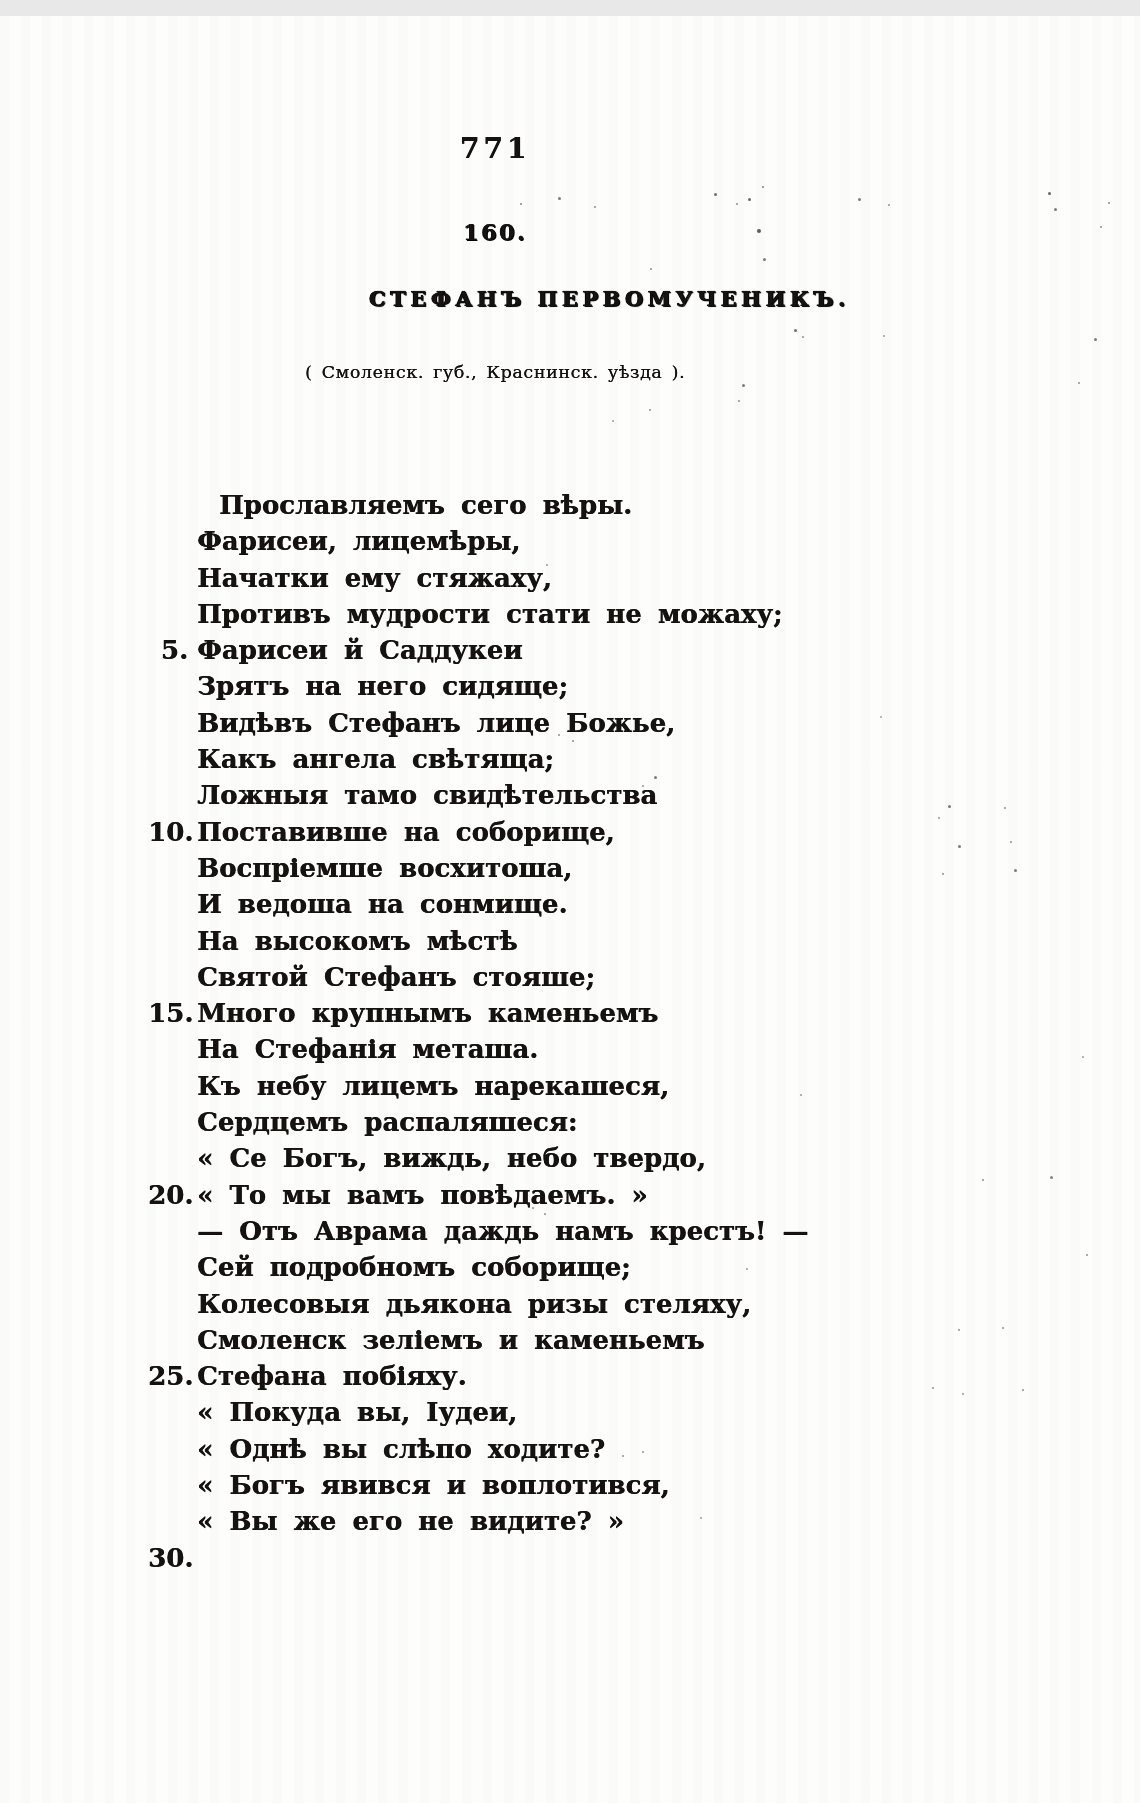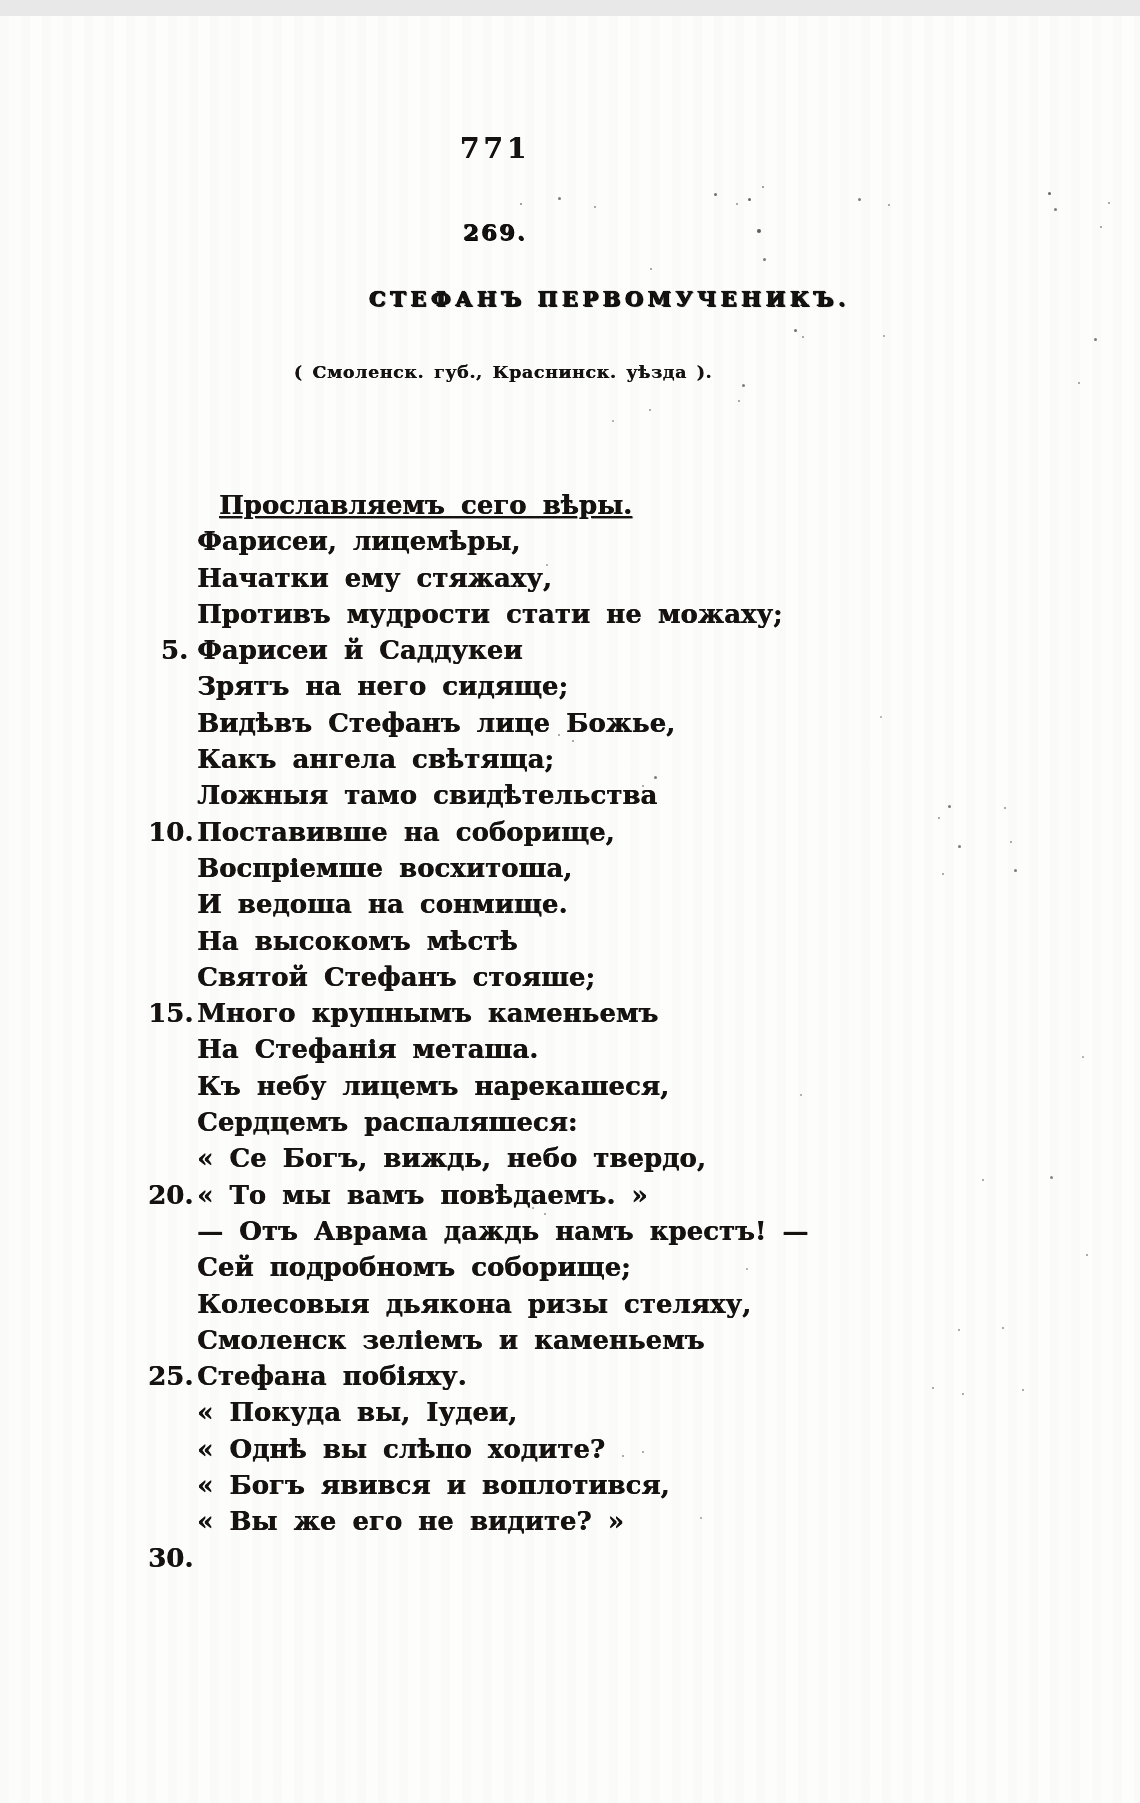--- a/index.html
+++ b/index.html
@@ -55,25 +55,25 @@
     width: 100%;
     text-align: right;
     font-size: 21px;
     font-weight: bold;
     letter-spacing: 4.5px;
     text-shadow: 0.9px 0.6px 0.7px #000, -0.5px 0.4px 0.4px #000, 0 0 1px #000;
   }
   .song-subtitle {
     position: absolute;
     top: 346px;
-    left: 8px;
+    left: 0;
     width: 100%;
     text-align: center;
     font-size: 17.5px;
-    font-weight: bold;
+    font-weight: normal;
     letter-spacing: 0.6px;
     word-spacing: 3px;
     text-shadow: 0.3px 0.3px 0 #151210;
   }
   .poem {
     position: absolute;
     top: 474px;
     left: 148px;
     width: 760px;
   }
@@ -89,35 +89,34 @@
   }
   .line-num {
     width: 40px;
     flex: 0 0 40px;
     text-align: right;
     margin-right: 9px;
     word-spacing: 0;
   }
   .poem-line.indent .line-text {
     padding-left: 22px;
-    text-decoration: underline;
   }
   .speck {
     position: absolute;
     background: #2a2622;
     border-radius: 50%;
   }
 </style>
 </head>
 <body>
 
 <div class="page">
   <div class="content-col">
     <div class="page-number">771</div>
-    <div class="section-number">269.</div>
+    <div class="section-number">160.</div>
     <div class="song-title">СТЕФАНЪ ПЕРВОМУЧЕНИКЪ.</div>
     <div class="song-subtitle">( Смоленск. губ., Краснинск. уѣзда ).</div>
   </div>
 
   <div class="poem">
       <div class="poem-line indent">
         <span class="line-num"></span>
         <span class="line-text">Прославляемъ сего вѣры.</span>
       </div>
       <div class="poem-line">

